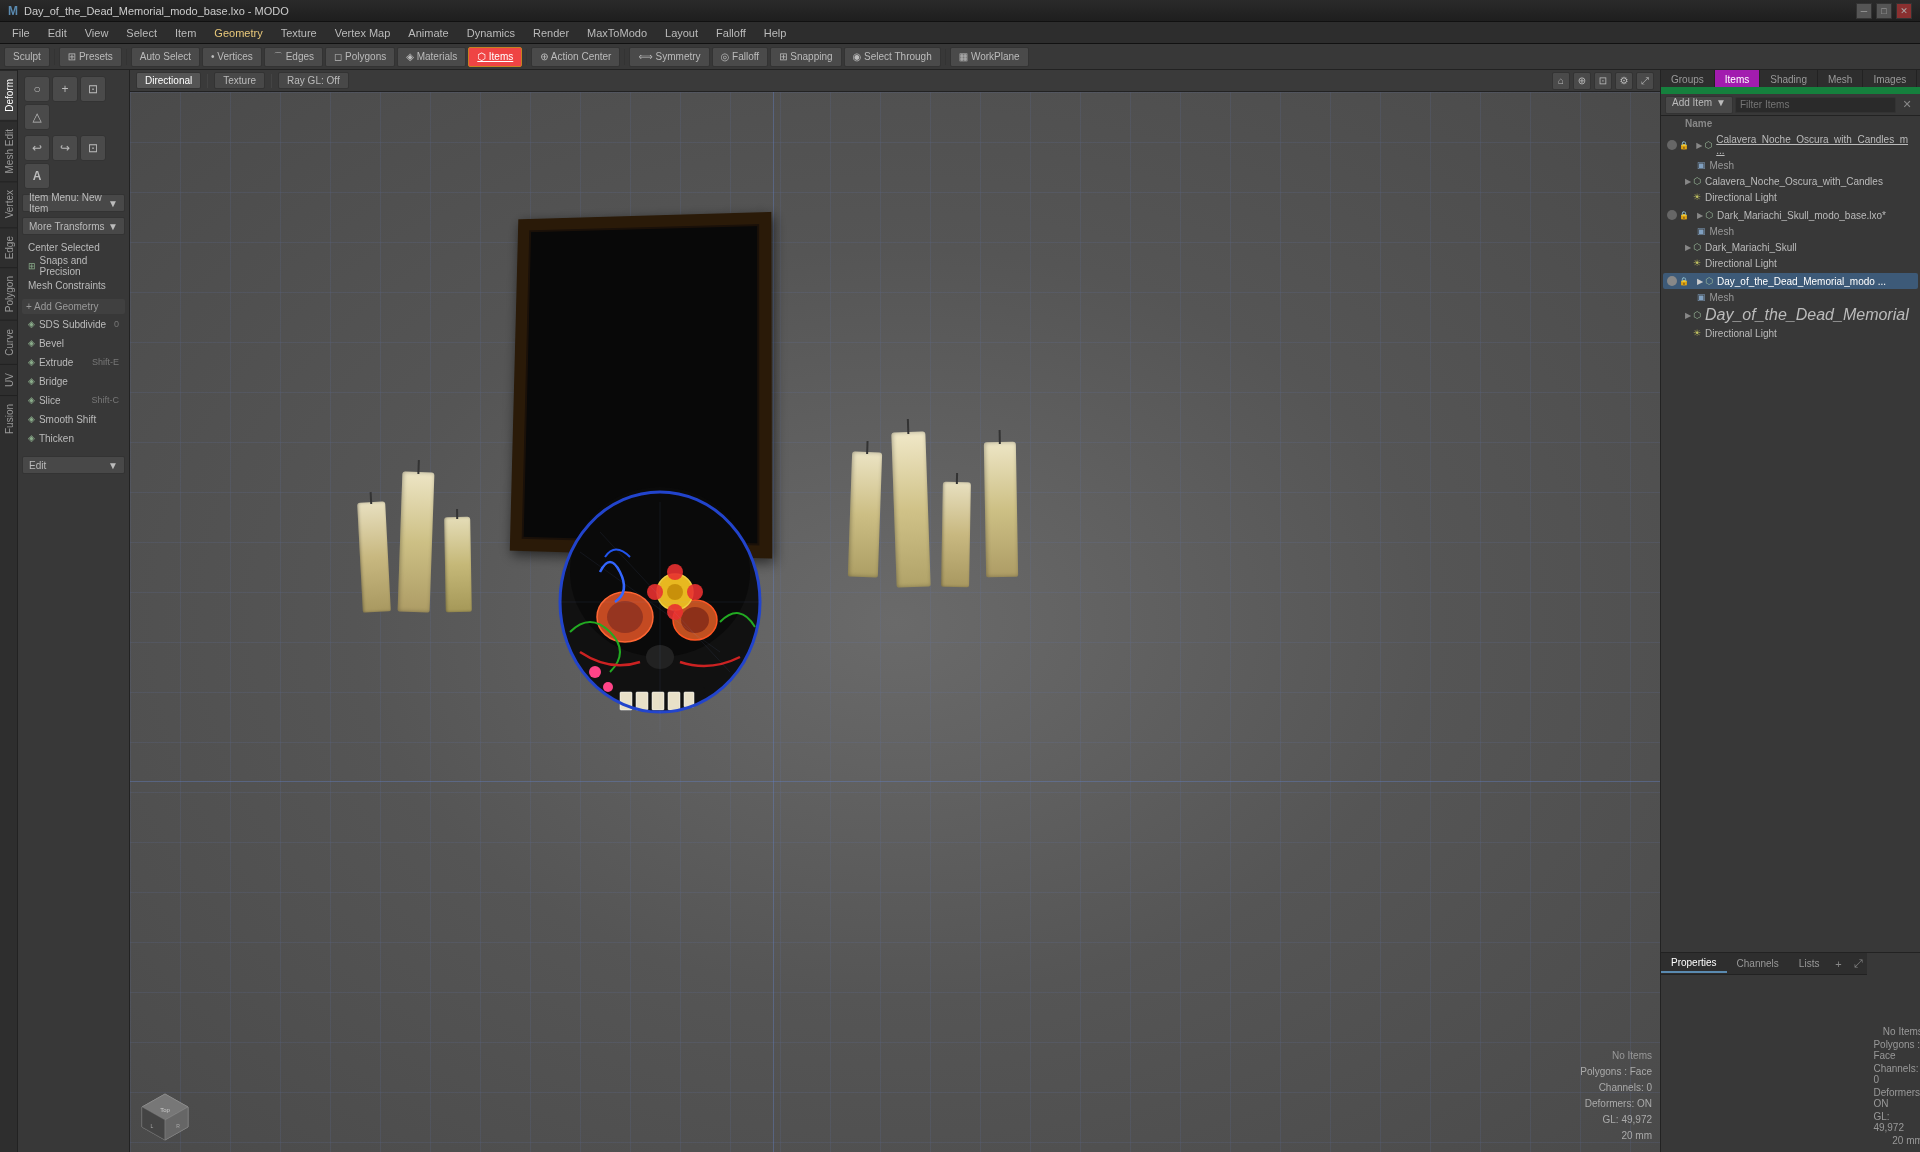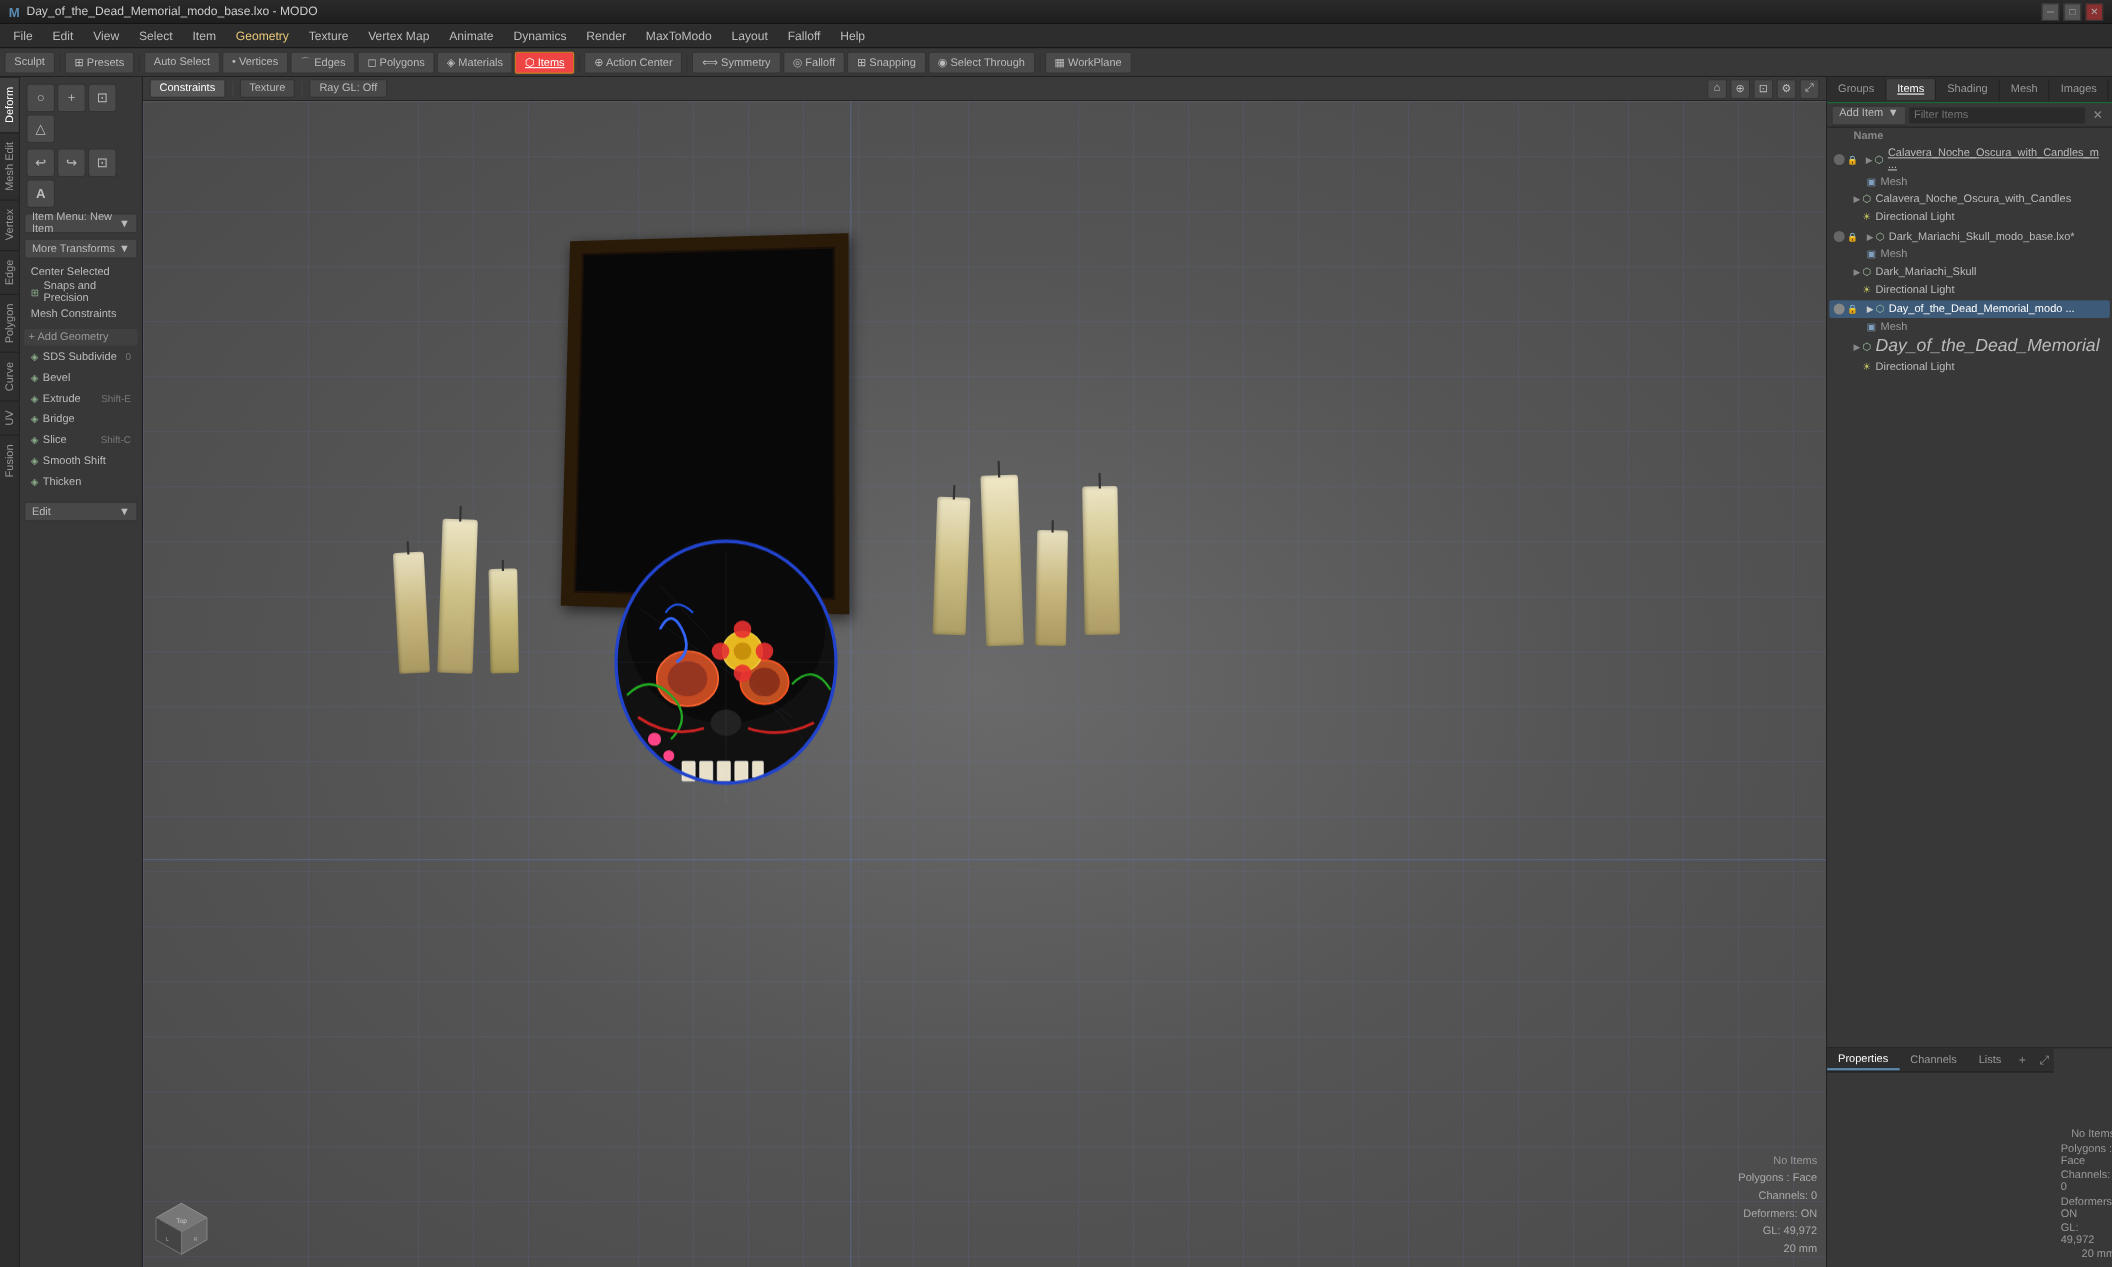--- a/index.html
+++ b/index.html
@@ -299,31 +299,30 @@
       background: #383838;
       border-left: 1px solid #222;
       display: flex;
       flex-direction: column;
     }
 
     #right-panel-tabs {
       height: 24px;
       background: #2e2e2e;
       display: flex;
-      align-items: center;
-      border-bottom: 1px solid #15803d;
+      border-bottom: 7px solid #15803d;
     }
     .rpanel-tab {
       padding: 4px 10px;
       font-size: 10px;
       color: #999;
       cursor: pointer;
       border-right: 1px solid #222;
     }
-    .rpanel-tab.active { color: #fff; background: #404040; text-decoration: underline; }
+    .rpanel-tab.active { color: #fff; background: #a21caf; }
 
     #right-panel-toolbar {
       height: 22px;
       background: #383838;
       display: flex;
       align-items: center;
       padding: 0 4px;
       gap: 2px;
       border-bottom: 1px solid #222;
     }
@@ -657,21 +656,21 @@
       <div class="dropdown-btn" style="margin-top:8px;">
         <span>Edit</span>
         <span>▼</span>
       </div>
     </div>
   </div>
 
   <div id="viewport-area">
 
     <div id="viewport-header">
-      <div class="viewport-tab active">Constraints</div>
+      <div class="viewport-tab active">Directional</div>
       <div class="viewport-separator"></div>
       <div class="viewport-tab">Texture</div>
       <div class="viewport-separator"></div>
       <div class="viewport-tab">Ray GL: Off</div>
       <div id="viewport-icons">
         <div class="vp-icon-btn">⌂</div>
         <div class="vp-icon-btn">⊕</div>
         <div class="vp-icon-btn">⊡</div>
         <div class="vp-icon-btn">⚙</div>
         <div class="vp-icon-btn">⤢</div>

